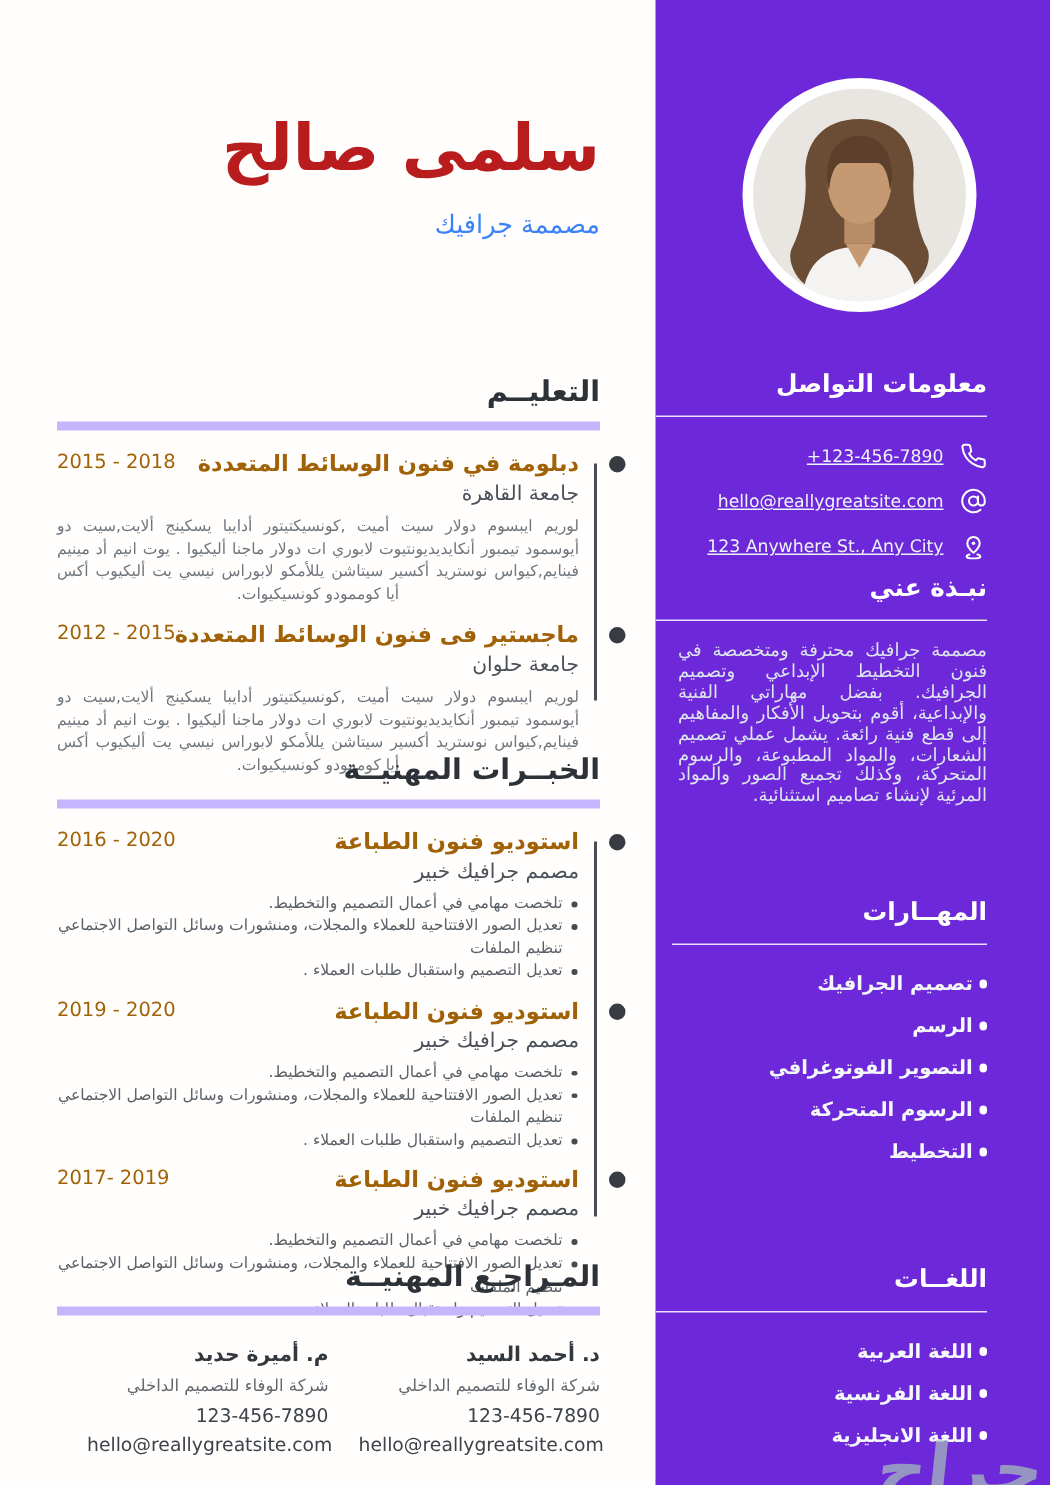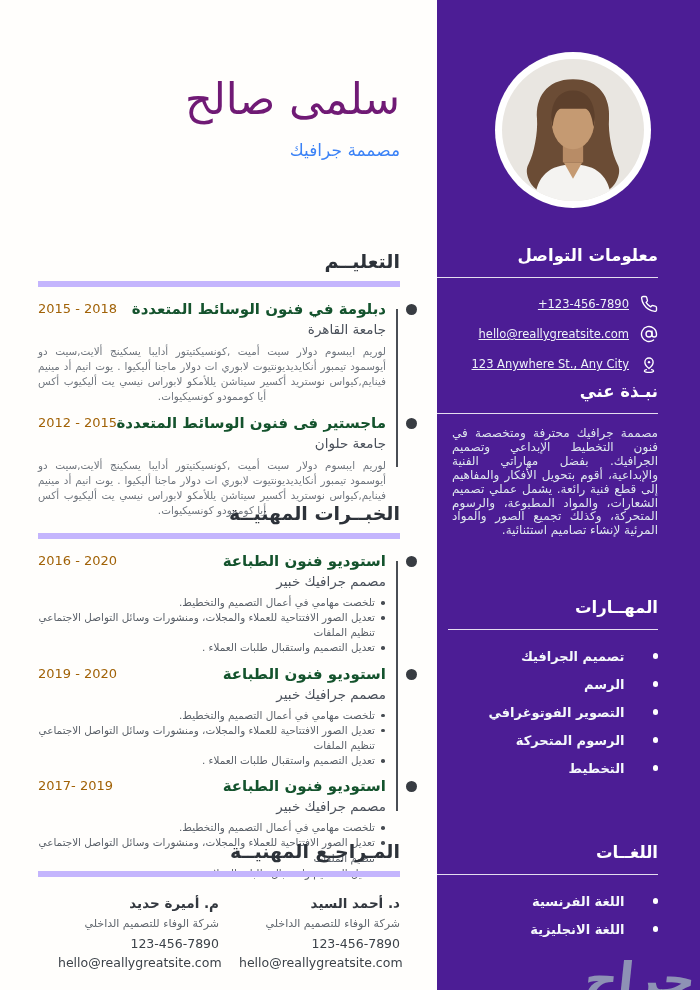--- a/index.html
+++ b/index.html
@@ -3,60 +3,60 @@
 <meta charset="utf-8">
 <style>
   * { margin:0; padding:0; box-sizing:border-box; }
   html,body { width:700px; height:990px; }
   body { font-family:"DejaVu Sans", sans-serif; background:#fffefc; position:relative; overflow:hidden; }
   .page { position:absolute; inset:0; }
 
   
   .main { position:absolute; left:0; top:0; width:437px; height:990px; }
   .name-block { position:absolute; top:74px; right:37px; left:38px; direction:rtl; text-align:right; }
-  .name-block h1 { font-size:43px; font-weight:normal; color:#701a75; line-height:1.2; }
+  .name-block h1 { font-size:43px; font-weight:bold; color:#b91c1c; line-height:1.2; }
   .job-title { margin-top:14px; font-size:17px; color:#3b82f6; }
 
   .section { position:absolute; right:37px; left:38px; direction:rtl; }
   .sec-head { font-size:19px; font-weight:bold; color:#2d3239; text-align:right;
               padding-bottom:9px; border-bottom:6px solid #c4b5fd; }
   .sec-edu  { top:250px; }
   .sec-exp  { top:502px; }
   .sec-refs { top:840px; }
 
   .timeline { position:relative; margin-top:12px; }
   .tl-line  { position:absolute; right:2.5px; width:1.6px; background:#4a4e54; }
   .edu-line { top:10px; height:158px; }
   .exp-line { top:10px; height:250px; }
 
   .entry { position:relative; padding-right:14px; margin-bottom:8px; }
   .dot { position:absolute; right:-16.5px; top:5px; width:11px; height:11px;
          border-radius:50%; background:#383c42; }
   .date { position:absolute; left:0; top:2px; font-size:13px; color:#a16207;
           direction:ltr; unicode-bidi:isolate; }
-  .etitle { font-size:15px; font-weight:bold; color:#14532d; line-height:1.35; }
+  .etitle { font-size:15px; font-weight:bold; color:#a16207; line-height:1.35; }
   .eorg   { margin-top:2px; font-size:13.5px; color:#4a505a; }
   .edesc  { margin-top:7px; font-size:10.4px; color:#70767e; line-height:1.45;
             text-align:justify; text-align-last:center; }
   .bullets { margin-top:6px; list-style:none; }
   .bullets li { position:relative; padding-right:11px; font-size:10.4px; color:#5a6068;
                 line-height:1.45; text-align:right; }
   .bullets li::before { content:''; position:absolute; right:1px; top:6px; width:3.6px;
                 height:3.6px; border-radius:50%; background:#474c52; }
 
   .refs-row { display:flex; direction:rtl; margin-top:18px; }
   .ref { width:50%; text-align:right; padding-left:20px; }
   .ref-name   { font-size:13.5px; font-weight:bold; color:#33383f; }
   .ref-company{ margin-top:6px; font-size:11px; color:#62686f; }
   .ref-phone  { margin-top:6px; font-size:12.5px; color:#3c4249; direction:ltr; unicode-bidi:isolate; }
   .ref-email  { margin-top:4px; font-size:12.5px; color:#3c4249; direction:ltr; unicode-bidi:isolate; }
 
   
   .sidebar { position:absolute; left:437px; top:0; width:263px; height:990px;
-             background:#4c1d95; overflow:hidden; }
+             background:#6d28d9; overflow:hidden; }
   .photo-ring { position:absolute; top:52px; left:58px; width:156px; height:156px;
                 border-radius:50%; background:#ffffff; }
   .photo-ring svg { position:absolute; inset:7px; width:142px; height:142px; border-radius:50%; }
 
   .sb { position:absolute; left:0; right:0; padding-right:42px; direction:rtl; text-align:right; }
   .sb-head { font-size:16.5px; font-weight:bold; color:#ffffff; padding-bottom:12px;
              border-bottom:1px solid rgba(255,255,255,.85); }
   .sb-contact { top:246px; }
   .sb-about   { top:382px; }
   .sb-skills  { top:598px;padding-left:11px; }
@@ -64,21 +64,21 @@
 
   .c-rows { margin-top:11px; }
   .c-row { display:flex; align-items:center; gap:11px; height:30px; }
   .c-icon { width:18px; height:18px; flex:0 0 18px; }
   .c-text { font-size:11.5px; color:#eef3f8; direction:ltr; unicode-bidi:isolate;text-decoration:underline; }
 
   .sb-text { margin-top:13px; padding-left:15px; font-size:12px; line-height:1.16;
              color:#dde6ee; text-align:justify; }
 
   .sb-list { margin-top:12px; list-style:none; }
-  .sb-item { display:flex; align-items:center; gap:28px; height:28px; }
+  .sb-item { display:flex; align-items:center; gap:4px; height:28px; }
   .sb-bullet { width:5.5px; height:5.5px; border-radius:50%; background:#ffffff; flex:0 0 5.5px; }
   .sb-label { font-size:13px; font-weight:600; color:#f4f8fb; }
 
   .watermark { position:absolute; right:4px; bottom:-16px; font-size:46px; font-weight:800;
                color:#9fb0bd; opacity:.8; letter-spacing:2px; transform:skewX(-6deg);
                direction:rtl; }
 </style>
 </head>
 <body>
 
@@ -253,20 +253,24 @@
             <span class="sb-label">التخطيط</span>
           </li>
       </ul>
     </section>
 
     <section class="sb sb-langs">
       <h2 class="sb-head">اللغــات</h2>
       <ul class="sb-list">
         <li class="sb-item">
             <span class="sb-bullet"></span>
+            <span class="sb-label">اللغة العربية</span>
+          </li>
+        <li class="sb-item">
+            <span class="sb-bullet"></span>
             <span class="sb-label">اللغة الفرنسية</span>
           </li>
         <li class="sb-item">
             <span class="sb-bullet"></span>
             <span class="sb-label">اللغة الانجليزية</span>
           </li>
       </ul>
     </section>
 
     <div class="watermark">حراج</div>

